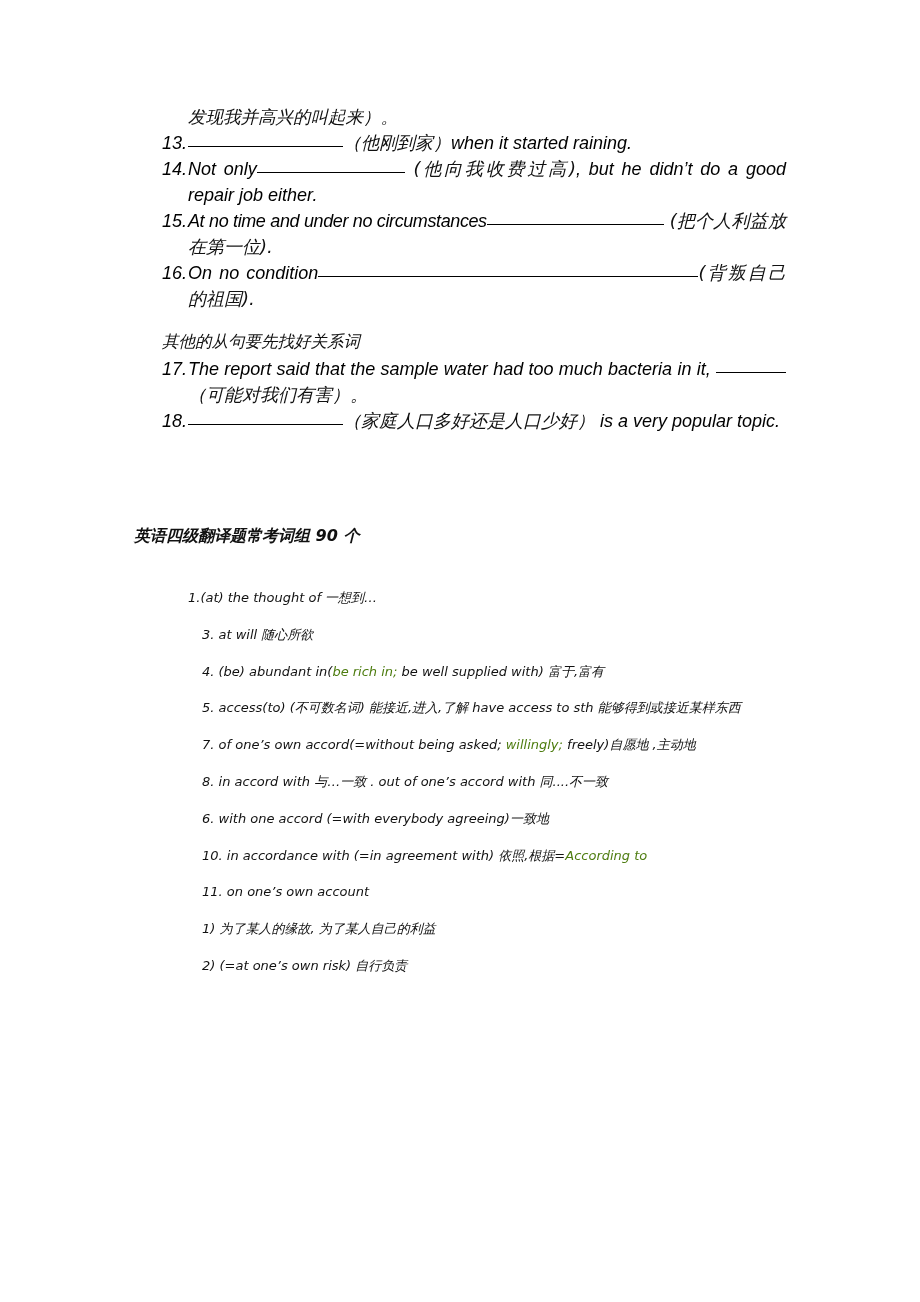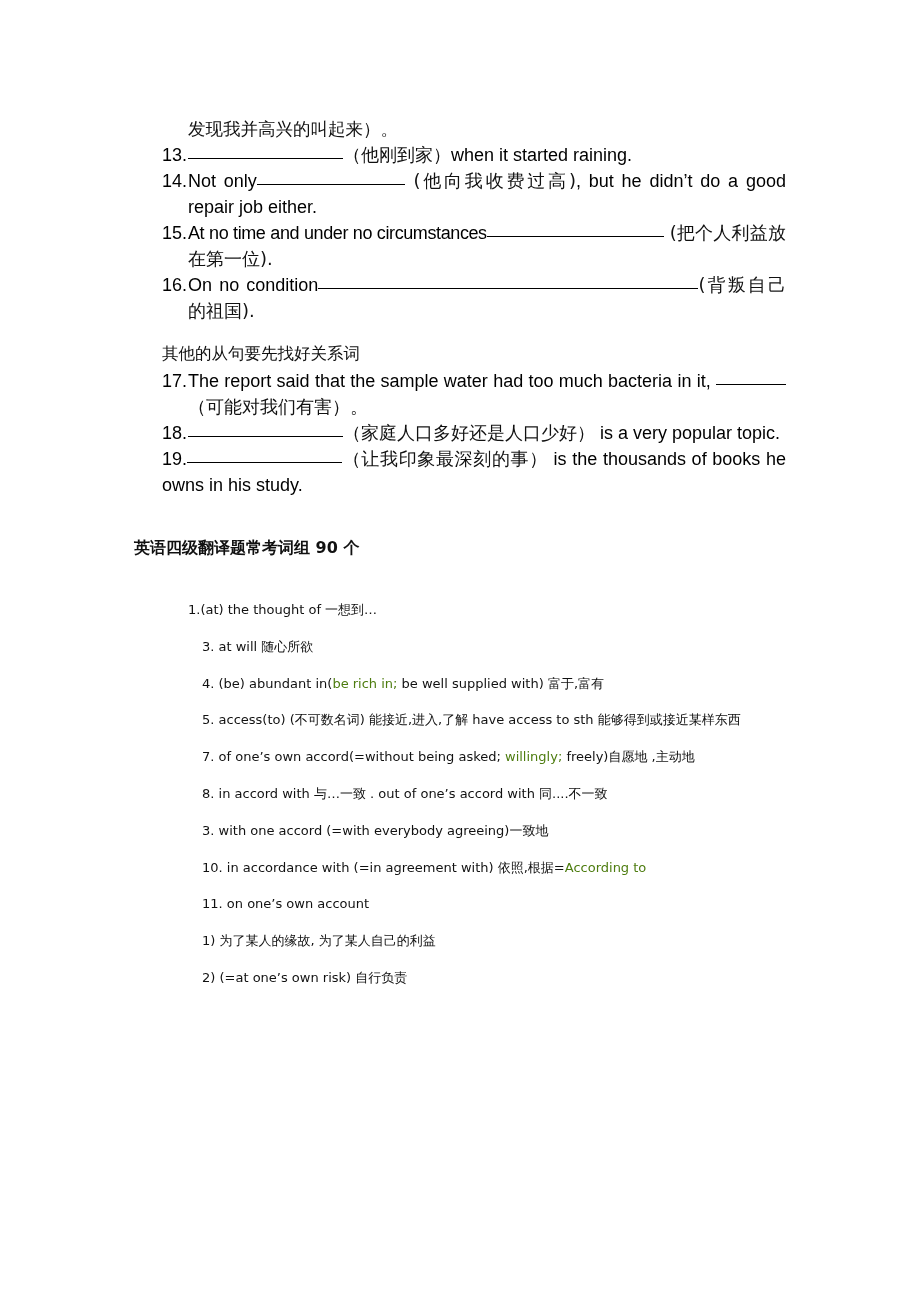--- a/index.html
+++ b/index.html
@@ -11,24 +11,25 @@
     width: 920px;
     height: 1302px;
     position: relative;
     font-family: "Liberation Sans", "DejaVu Sans", sans-serif;
     color: #000000;
     -webkit-font-smoothing: antialiased;
   }
 
   .page {
     position: absolute;
-    left: 0; top: 12px;
+    left: 0; top: 0;
     width: 920px;
     height: 1264px;
     overflow: hidden;
+    font-style: italic;
   }
 
   
   .exercise-block {
     position: absolute;
     left: 162px;
     top: 104px;
     width: 624px;
   }
 
@@ -152,23 +153,20 @@
   <div class="exercise-block" style="top:356px;">
 
     <div class="ex-item">
       <span class="num">17.</span><span>The report said that the sample water had too much bacteria in it, </span><span class="blank b-s"></span><span class="cn">（可能对我们有害）。</span>
     </div>
 
     <div class="ex-item">
       <span class="num">18.</span><span class="blank b-l"></span><span class="cn">（家庭人口多好还是人口少好）</span><span> is a very popular topic.</span>
     </div>
 
-    <div class="ex-item nohang">
-      <span>19.</span><span class="blank b-l"></span><span class="cn">（让我印象最深刻的事）</span><span>  is the thousands of books he owns in his study.</span>
-    </div>
   </div>
 
   <div class="phrase-heading cn">英语四级翻译题常考词组 90 个</div>
 
   <div class="phrase-block">
 
     <div class="ph ind-a">
       <span class="cn">1.(at) the thought of 一想到…</span>
     </div>
 
@@ -188,21 +186,21 @@
 
     <div class="ph ind-b">
       <span class="cn">7. of one’s own accord(=without being asked; </span><span class="cn red">willingly;</span><span class="cn"> freely)自愿地 ,主动地</span>
     </div>
 
     <div class="ph ind-b">
       <span class="cn">8. in accord with 与…一致 . out of one’s accord with 同....不一致</span>
     </div>
 
     <div class="ph ind-b">
-      <span class="cn">3. with one accord (=with everybody agreeing)一致地</span>
+      <span class="cn">6. with one accord (=with everybody agreeing)一致地</span>
     </div>
 
     <div class="ph ind-b">
       <span class="cn">10. in accordance with (=in agreement with) 依照,根据=</span><span class="cn red">According to</span>
     </div>
 
     <div class="ph ind-b">
       <span class="cn">11. on one’s own account</span>
     </div>
 

